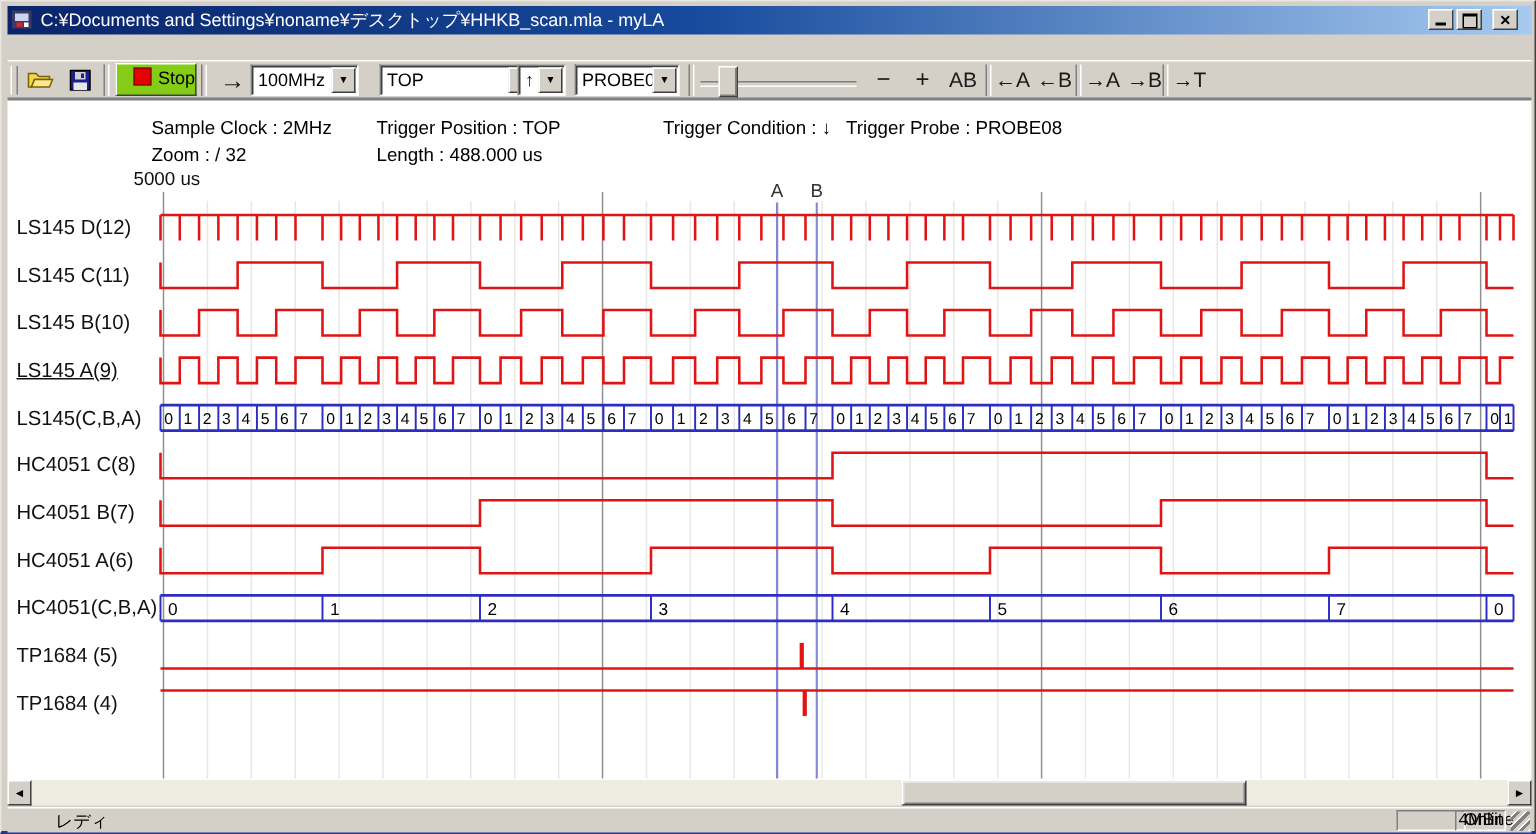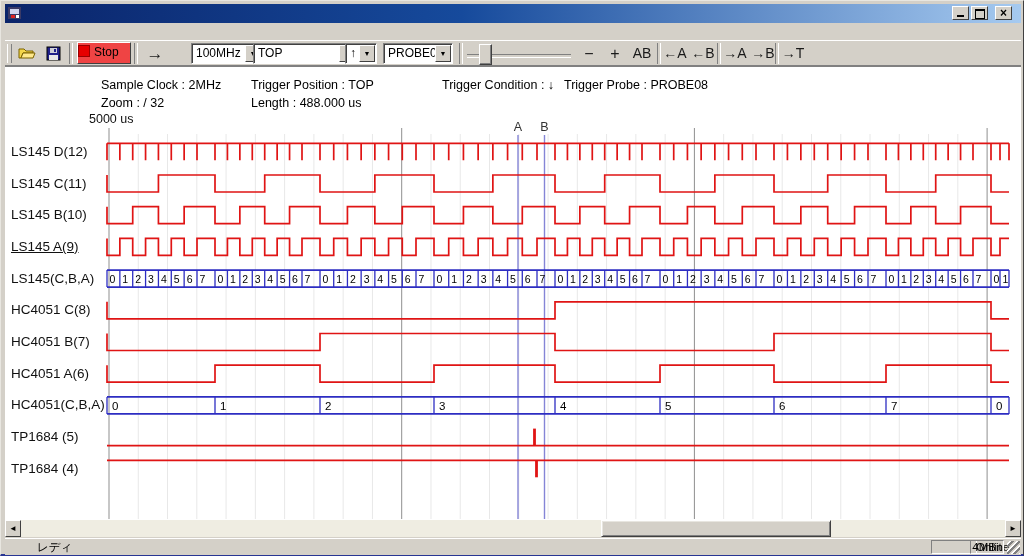--- a/index.html
+++ b/index.html
@@ -23,23 +23,23 @@
   .menu-item{display:inline-block;padding:1px 9px 0 9px;height:15px;line-height:14px;}
   
   .toolbar{position:absolute;left:4px;top:39px;width:1016px;height:26px;
     border-top:1px solid #fff;border-bottom:1px solid #808080;box-sizing:border-box;}
   .grip{position:absolute;left:2px;top:3px;width:3px;height:19px;
     border-left:1px solid #fff;border-right:1px solid #808080;}
   .vsep{position:absolute;top:2px;width:2px;height:21px;border-left:1px solid #808080;border-right:1px solid #fff;}
   .tflat{position:absolute;top:2px;height:21px;line-height:21px;text-align:center;color:#1a1a1a;font-size:14px;}
   .ticonbtn{position:absolute;top:2px;width:24px;height:21px;text-align:center;}
   .ticonbtn svg{margin-top:3px;}
-  .stop-btn{position:absolute;left:72px;top:1px;width:54px;height:22px;background:#ef4444;
-    border:1px solid;border-color:#fff #404040 #404040 #fff;box-sizing:border-box;
-    font-size:12px;line-height:19px;text-align:left;color:#000;}
+  .stop-btn{position:absolute;left:72px;top:1px;width:54px;height:22px;background:#84cc16;
+    border:1px solid;border-color:#fff #404040 #404040 #fff;box-sizing:border-box;
+    font-size:12px;line-height:19px;text-align:right;color:#000;}
   .stop-sq{display:inline-block;width:10px;height:10px;background:#e60000;border:1px solid #900;
     vertical-align:-1px;margin-right:4px;}
   .combo{position:absolute;top:2px;height:21px;background:#fff;
     border:1px solid;border-color:#808080 #fff #fff #808080;box-sizing:border-box;
     box-shadow:inset 1px 1px 0 #404040;}
   .combo .val{position:absolute;left:4px;top:2px;font-size:12px;color:#000;white-space:nowrap;}
   .combo .drop{position:absolute;right:1px;top:1px;bottom:1px;width:16px;background:#d4d0c8;
     border:1px solid;border-color:#fff #404040 #404040 #fff;box-sizing:border-box;
     text-align:center;font-size:7px;line-height:15px;color:#000;}
   .slider-track{position:absolute;left:462px;top:13px;width:104px;height:2px;
@@ -78,20 +78,21 @@
 
 <div class="window">
 
   <div class="titlebar">
     <svg class="app-icon" width="14" height="14">
       <rect x="0" y="1" width="13" height="12" fill="#3a3a66"></rect>
       <rect x="2" y="3" width="9" height="5" fill="#cfd4ee"></rect>
       <rect x="3" y="9" width="4" height="3" fill="#d22"></rect>
       <rect x="8" y="9" width="3" height="3" fill="#fff"></rect>
     </svg>
+    <span class="title-text">C:¥Documents and Settings¥noname¥デスクトップ¥HHKB_scan.mla - myLA</span>
     <div class="winbtn wb-min"><span class="glyph-min"></span></div>
     <div class="winbtn wb-max"><span class="glyph-max"></span></div>
     <div class="winbtn wb-close"><span class="glyph-close">×</span></div>
   </div>
 
 
   <div class="toolbar">
     <div class="grip"></div>
     <div class="ticonbtn" style="left:10px">
       <svg width="18" height="14">
@@ -106,21 +107,21 @@
         <rect x="8" y="3" width="2" height="3" fill="#20208a"></rect>
         <rect x="3" y="9" width="9" height="5" fill="#e8e8e8"></rect>
       </svg>
     </div>
     <div class="vsep" style="left:64px"></div>
     <div class="stop-btn">
       <span class="stop-sq"></span><span>Stop</span>
     </div>
     <div class="vsep" style="left:129px"></div>
     <div class="tflat" style="left:135px;width:30px;font-size:17px">→</div>
-    <div class="combo" style="left:186px;width:72px">
+    <div class="combo" style="left:162px;width:72px">
       <span class="val">100MHz</span>
       <span class="drop">▼</span>
     </div>
     <div class="combo" style="left:248px;width:104px">
       <span class="val">TOP</span>
       <span class="drop">▼</span>
     </div>
     <div class="combo" style="left:340px;width:32px">
       <span class="val">↑</span>
       <span class="drop">▼</span>

